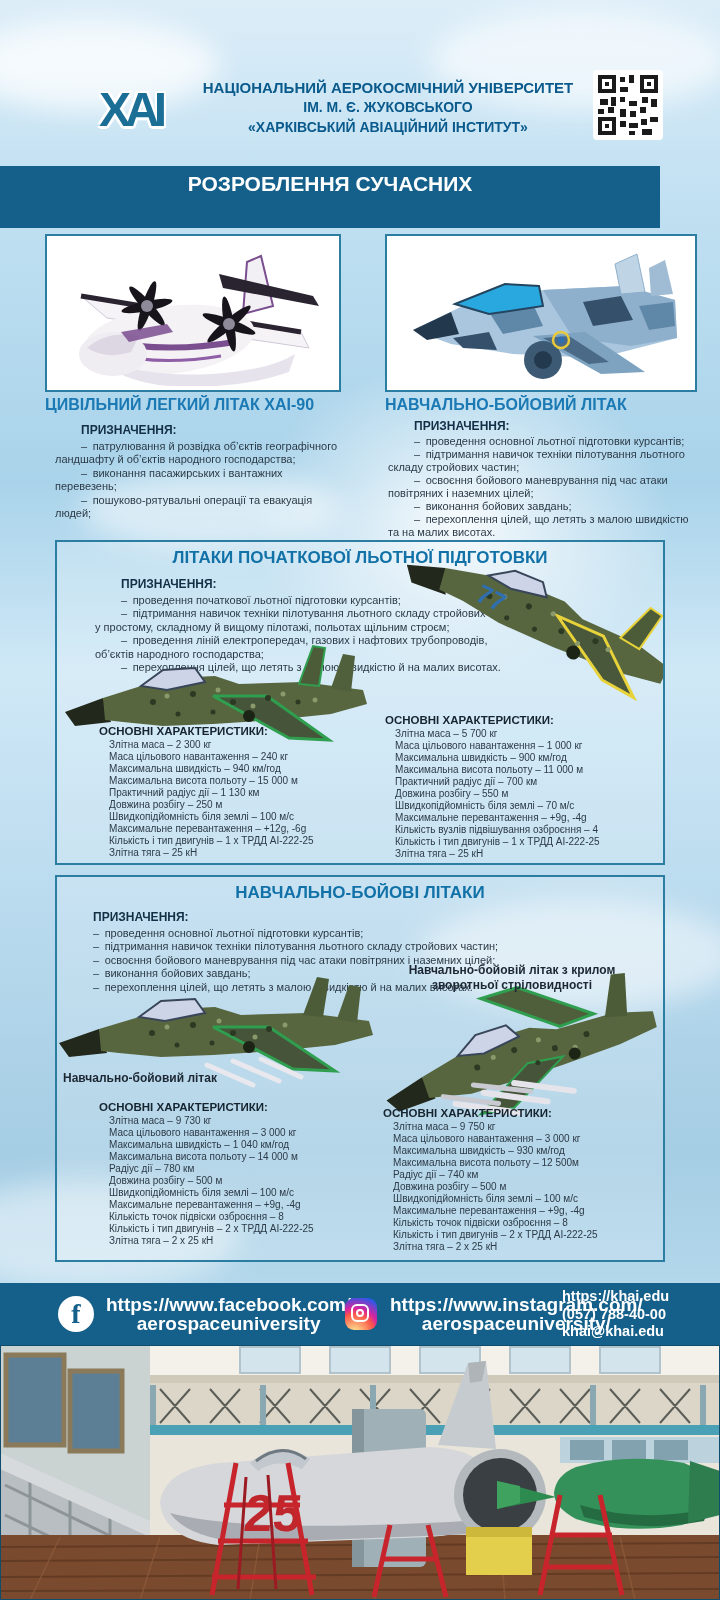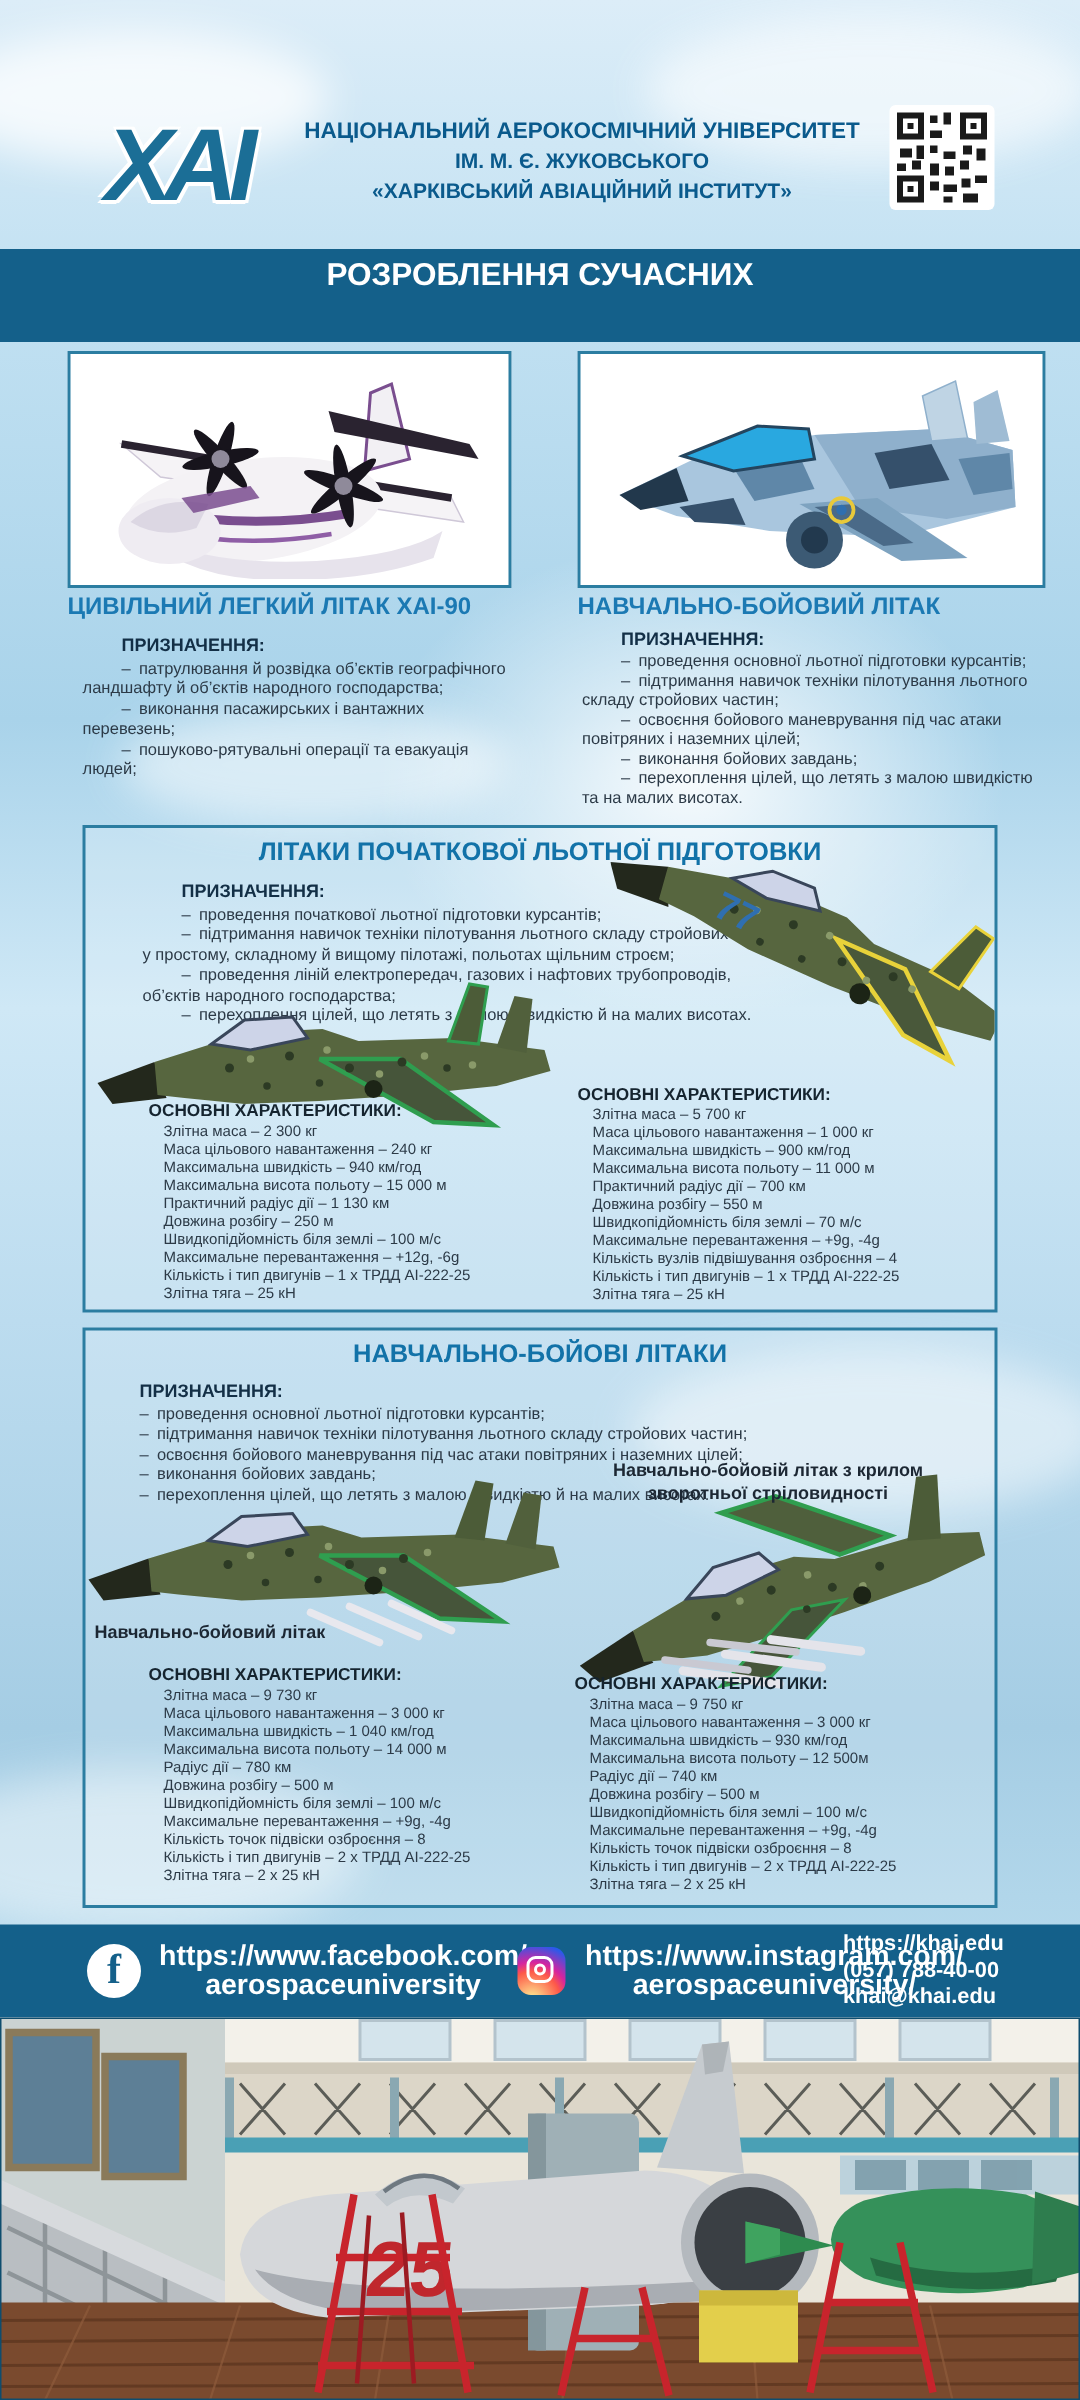--- a/index.html
+++ b/index.html
@@ -5,51 +5,51 @@
   html,body{margin:0;padding:0;}
   body{font-family:"Liberation Sans",sans-serif;background:#7fa8bf;}
   .page{position:relative;width:720px;height:1600px;margin:0 auto;overflow:hidden;
     background:linear-gradient(180deg,#dcedf8 0%,#c2e1f2 12%,#a9d3ea 30%,#cfe8f6 42%,#bcdcef 55%,#a5cde4 72%,#bddff0 86%,#9cc8de 100%);}
   .cloud{position:absolute;border-radius:50%;filter:blur(14px);background:rgba(255,255,255,.75);}
   .glow{position:absolute;left:250px;top:360px;width:420px;height:320px;border-radius:50%;
     background:radial-gradient(closest-side,rgba(255,255,255,.9),rgba(255,255,255,0));}
 
   
   .logo{position:absolute;left:70px;top:66px;width:120px;height:92px;color:#1b6e96;
-    font-weight:bold;font-style:italic;font-size:68px;line-height:88px;text-align:left;
+    font-weight:bold;font-size:48px;line-height:88px;text-align:center;
     text-shadow:-2px -2px 0 #fff,2px -2px 0 #fff,-2px 2px 0 #fff,2px 2px 0 #fff,0 3px 0 #fff;letter-spacing:-6px;}
   .univ{position:absolute;left:195px;top:78px;width:386px;text-align:center;color:#0a5a8c;font-weight:bold;}
   .univ .l1{font-size:15px;line-height:20px;}
   .univ .l2{font-size:14px;line-height:19px;}
   .univ .l3{font-size:14px;line-height:20px;}
   .qr{position:absolute;left:593px;top:70px;width:70px;height:70px;background:#fff;border-radius:4px;padding:3px;box-sizing:border-box;}
 
   
-  .banner{position:absolute;left:0;top:166px;width:720px;height:62px;background:#14608a;
+  .banner{position:absolute;left:0;top:166px;width:660px;height:62px;background:#14608a;
     color:#fff;text-align:center;font-weight:bold;font-size:21px;line-height:28px;padding-top:4px;box-sizing:border-box;}
 
   
   .imgbox{position:absolute;top:234px;height:158px;background:#fff;border:2px solid #2b7da1;box-sizing:border-box;overflow:hidden;}
   .imgbox.left{left:45px;width:296px;}
   .imgbox.right{left:385px;width:312px;}
   .caption{position:absolute;top:396px;font-weight:bold;font-size:16px;color:#1b79b3;text-align:left;}
   .caption.left{left:45px;width:296px;}
   .caption.right{left:385px;width:312px;}
 
   
   .purpose{position:absolute;color:#2c3a47;font-size:11px;line-height:13.5px;}
   .purpose .plabel{font-weight:bold;color:#132f46;font-size:12px;margin:0 0 2px 26px;}
   ul.dashes{list-style:none;margin:0;padding:0;}
   ul.dashes li{text-indent:26px;margin:0;}
   ul.dashes li::before{content:"–\2002";}
   .purpose.pcol-left{left:55px;top:424px;width:292px;}
   .purpose.pcol-right{left:388px;top:420px;width:304px;}
 
   
-  .frame{position:absolute;left:55px;width:610px;border:2px solid #2b7da1;box-sizing:border-box;background:rgba(255,255,255,.18);margin-top:10px;}
+  .frame{position:absolute;left:55px;width:610px;border:2px solid #2b7da1;box-sizing:border-box;background:rgba(255,255,255,.18);}
   .frame.box1{top:540px;height:325px;}
   .frame.box2{top:875px;height:387px;}
   .frame .ftitle{margin-top:6px;text-align:center;font-weight:bold;font-size:17px;color:#1272a8;}
   .frame .purpose{position:absolute;}
   .box1 .purpose{left:38px;top:36px;width:430px;}
   .box2 .purpose{left:10px;top:34px;width:586px;}
   .specs{position:absolute;color:#2c3a47;font-size:10px;line-height:12px;}
   .specs .stitle{font-weight:bold;color:#15242f;font-size:11.5px;margin-bottom:2px;}
   .specs ul{list-style:none;margin:0;padding:0 0 0 10px;}
   .box1 .specs.sleft{left:42px;top:183px;width:268px;}

